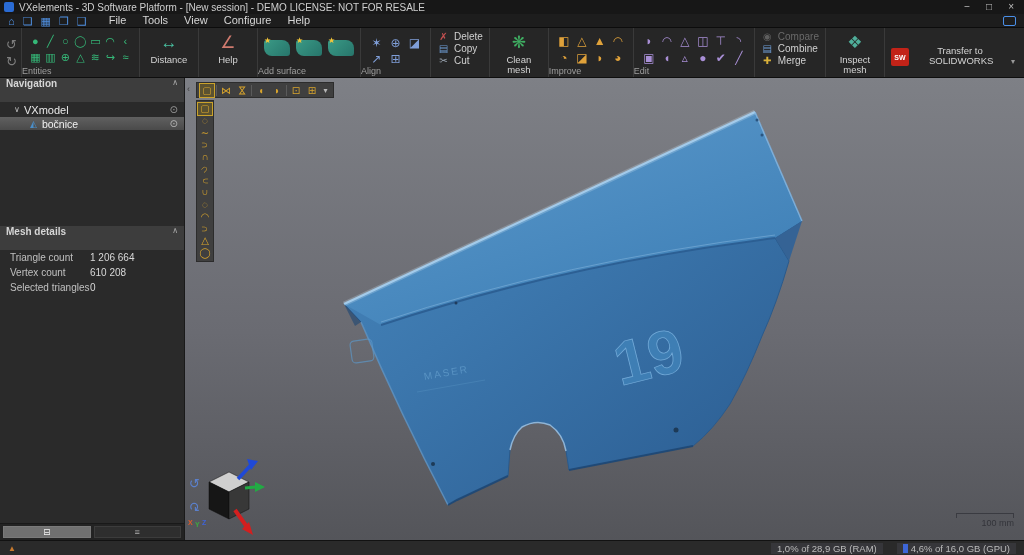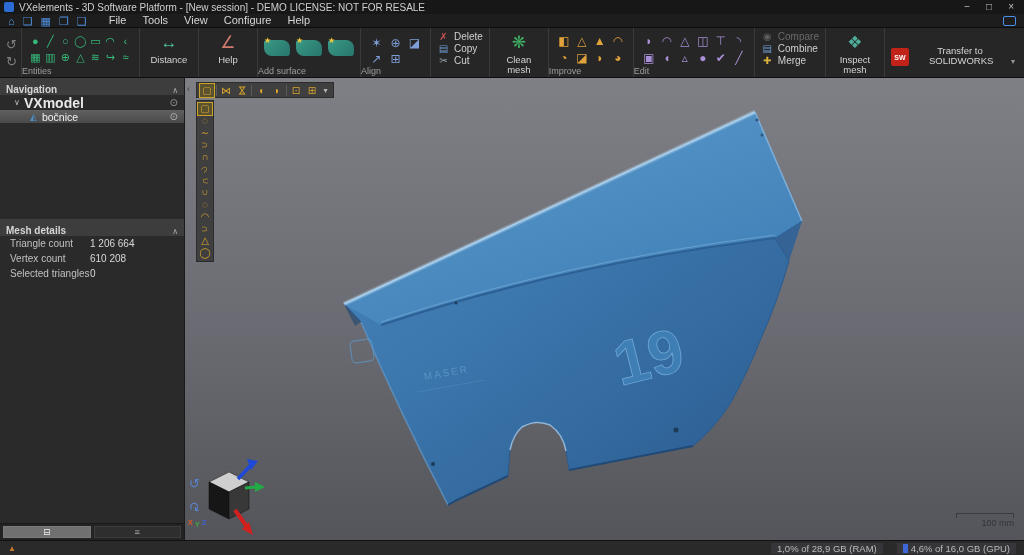--- a/index.html
+++ b/index.html
@@ -51,26 +51,26 @@
   .edgrid { display:grid; grid-template-columns:repeat(6,18px); grid-auto-rows:17px; align-items:center; justify-items:center; margin-top:1px; }
   .edgrid span { color:#a98fd6; font-size:12px; }
   .transfer { display:flex; align-items:flex-end; gap:20px; }
   .swchip { width:18px; height:18px; margin-top:3px; background:#c22318; border-radius:2px; color:#fff; font-weight:bold; font-size:7px; display:flex; align-items:center; justify-content:center; }
   .tlabel { width:62px; font-size:9.5px; color:#d4d4d4; text-align:center; line-height:10px; margin-top:2px; }
   .tcaret { color:#999; font-size:8px; margin-top:8px; }
 
   
   .content { display:flex; height:462px; }
   .sidebar { width:185px; background:#2a2a2a; display:flex; flex-direction:column; border-right:1px solid #1a1a1a; }
-  .phead { height:17px; background:#3d3d3d; display:flex; align-items:flex-end; padding:0 6px; }
+  .phead { height:24px; background:#3d3d3d; display:flex; align-items:flex-start; padding:0 6px; }
   .phead .ptitle { font-size:10px; color:#d6d6d6; font-weight:bold; }
   .phead .pcollapse { margin-left:auto; font-size:8px; color:#aaa; }
   .treerow { height:15px; display:flex; align-items:center; padding-left:14px; }
   .treerow .exp { font-size:8px; color:#bbb; width:10px; }
-  .treerow .tlab { font-size:14px; color:#e8e8e8; font-weight:bold; }
+  .treerow .tlab { font-size:11px; color:#e8e8e8; font-weight:normal; }
   .treerow .eye { margin-left:auto; margin-right:6px; color:#9a9a9a; font-size:10px; }
   .treechild { height:13px; display:flex; align-items:center; padding-left:30px; background:linear-gradient(#606060,#4a4a4a); }
   .treechild .cicon { font-size:9px; color:#4a8ec8; margin-right:5px; }
   .treechild .clab { font-size:10.5px; color:#f2f2f2; }
   .treechild .eye { margin-left:auto; margin-right:6px; color:#b5b5b5; font-size:10px; }
   .navspacer { height:96px; }
   .mrow { height:15px; display:flex; align-items:center; padding-left:10px; }
   .mrow .mlab { font-size:10px; color:#c0c0c0; width:80px; }
   .mrow .mval { font-size:10px; color:#d8d8d8; }
   .sidefill { flex:1; }

